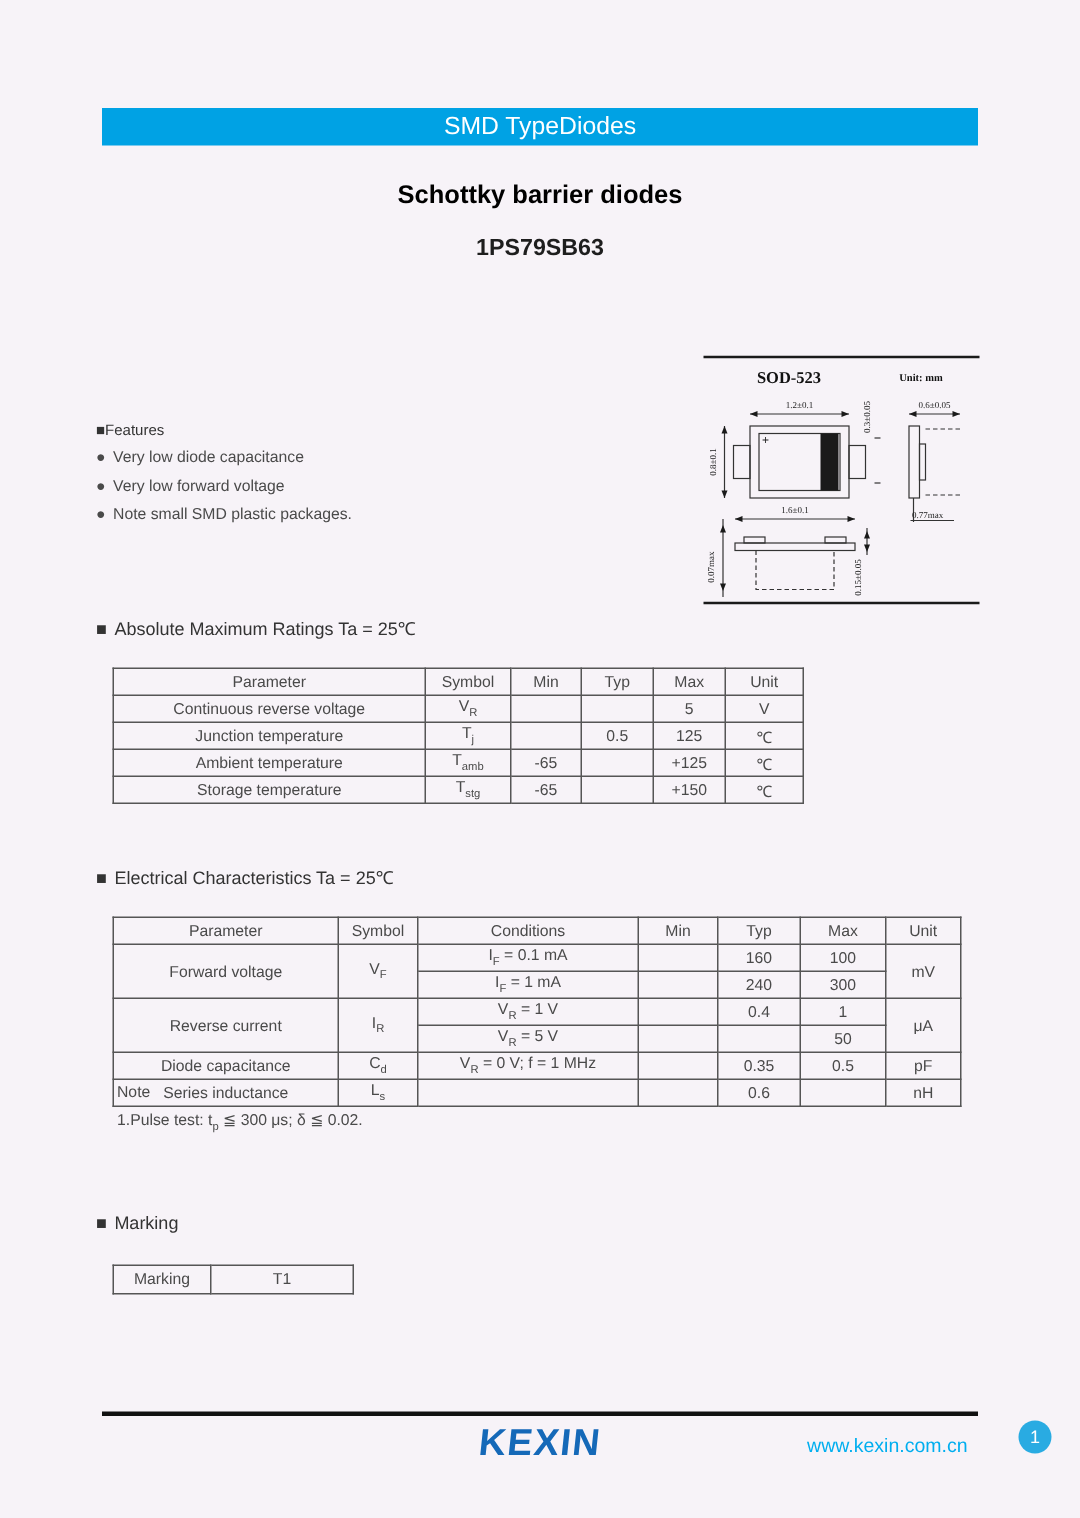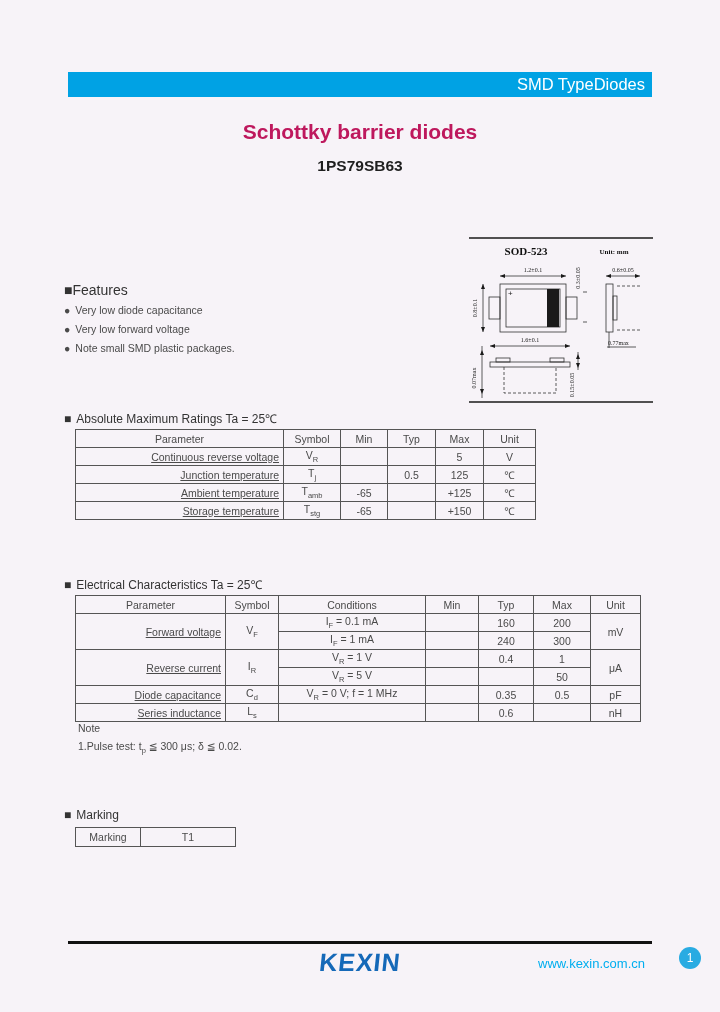--- a/index.html
+++ b/index.html
@@ -4,40 +4,40 @@
 <style>
   html,body { margin:0; padding:0; }
   .page {
     position:relative; width:720px; height:1012px;
     background:#f7f3f8; overflow:hidden;
     font-family:"Liberation Sans", sans-serif; color:#3c3c3c;
   }
   .header-bar {
     position:absolute; left:68px; top:72px; width:584px; height:25px;
     background:#00a2e4; color:#ffffff; box-sizing:border-box;
-    display:flex; justify-content:flex-end; align-items:center;
+    display:flex; justify-content:center; align-items:center;
     padding:0 7px; font-size:16.5px;
   }
   .title1 { position:absolute; left:0; top:120px; width:720px; text-align:center;
-            font-weight:bold; font-size:21px; color:#be185d; }
+            font-weight:bold; font-size:17px; color:#000000; }
   .title2 { position:absolute; left:0; top:157px; width:720px; text-align:center;
             font-weight:bold; font-size:15.5px; color:#1e1e1e; }
 
   .features { position:absolute; left:64px; top:282px; font-size:10.5px; color:#4a4a4a; }
-  .features .heading { font-size:14px; color:#333; margin-bottom:6px; }
+  .features .heading { font-size:10px; color:#333; margin-bottom:6px; }
   .features .item { margin-top:6px; line-height:13px; }
   .bullet { margin-right:5px; }
 
   .sec-heading { position:absolute; left:64px; font-size:12px; color:#333; }
   .sec-heading .sq { margin-right:5px; }
 
-  table { border-collapse:collapse; font-size:10.5px; color:#4a4a4a; table-layout:fixed; }
+  table { border-collapse:collapse; font-size:10.5px; color:#4a4a4a; table-layout:fixed;margin-top:16px; }
   th, td { border:1px solid #555; padding:0 4px; height:17px; text-align:center;
            font-weight:normal; overflow:hidden; white-space:nowrap; }
-  td.left { text-align:right;text-decoration:underline; }
+  td.left { text-align:center; }
   sub { font-size:7.5px; }
 
   .abs-table  { position:absolute; left:75px; top:429px; width:460px; }
   .elec-table { position:absolute; left:75px; top:595px; width:565px; }
   .mark-table { position:absolute; left:75px; top:827px; width:160px; }
   .mark-table td { height:18px; }
 
   .note { position:absolute; left:78px; top:722px; font-size:10.5px; color:#4a4a4a; }
   .note .note-line { margin-top:6px; }
 
@@ -222,21 +222,21 @@
       <th>Typ</th>
       <th>Max</th>
       <th>Unit</th>
     </tr>
     <tr>
       <td class="left" rowspan="2">Forward voltage</td>
       <td rowspan="2"><span>V</span><sub>F</sub></td>
       <td><span>I</span><sub>F</sub><span> = 0.1 mA</span></td>
       <td></td>
       <td>160</td>
-      <td>200</td>
+      <td>100</td>
       <td rowspan="2">mV</td>
     </tr>
     <tr>
       <td><span>I</span><sub>F</sub><span> = 1 mA</span></td>
       <td></td>
       <td>240</td>
       <td>300</td>
     </tr>
     <tr>
       <td class="left" rowspan="2">Reverse current</td>

